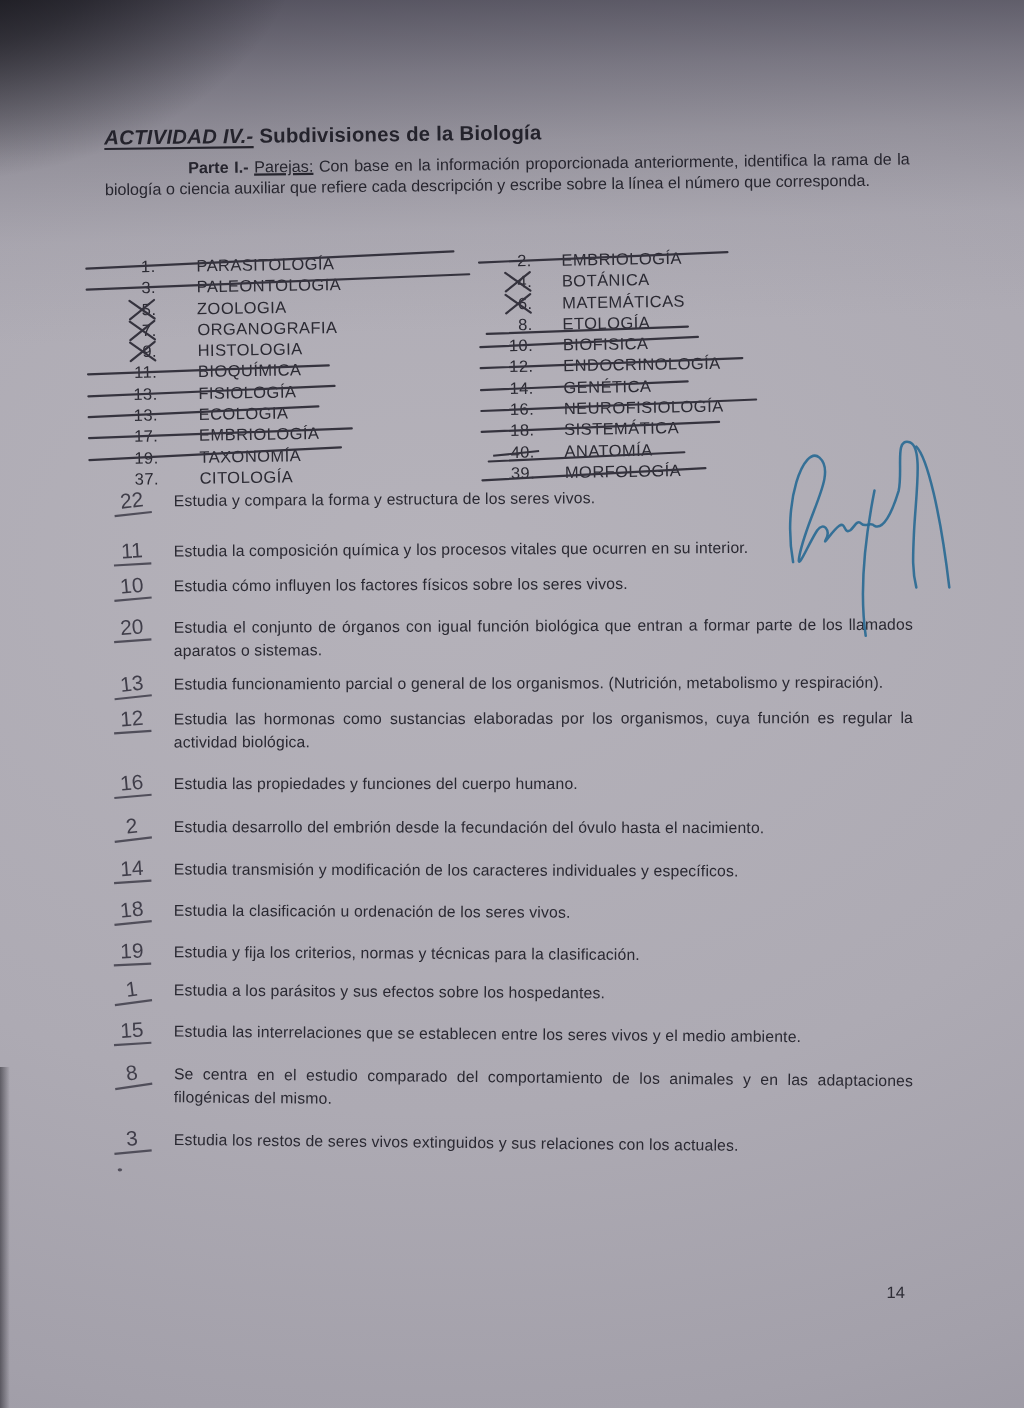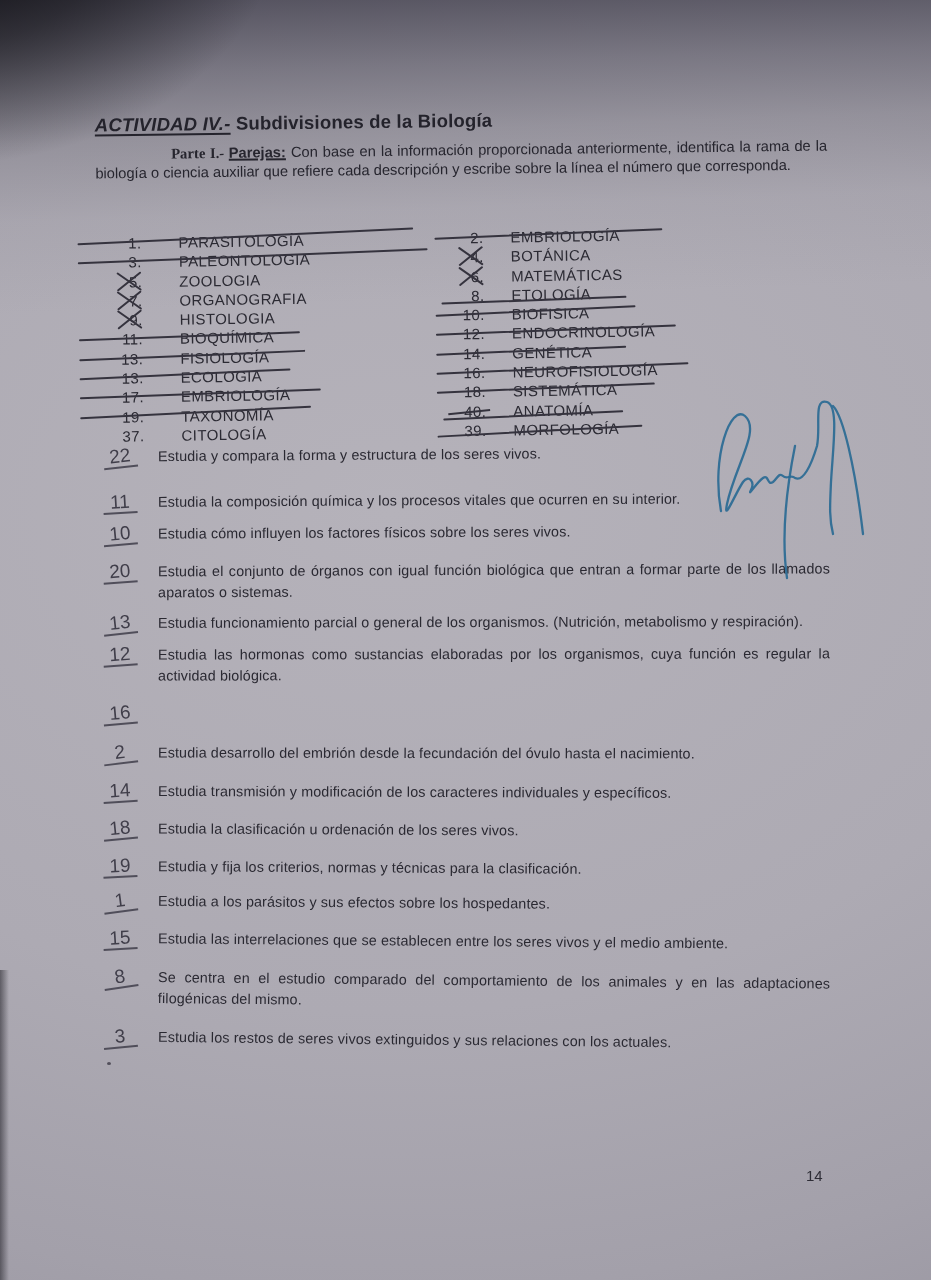--- a/index.html
+++ b/index.html
@@ -12,22 +12,22 @@
       radial-gradient(1400px 1000px at 42% 40%, #b5b2ba 0%, #adaab3 50%, #a3a0aa 78%, #97949f 100%);
   }
   .edge-left{position:absolute;left:0;bottom:0;width:9px;height:310px;
     background:linear-gradient(90deg, rgba(18,17,24,0.5), rgba(18,17,24,0));}
 
   
   .hdr{position:absolute;left:95px;top:110px;width:732px;transform:rotate(-0.7deg);}
   .title{font-size:18.5px;font-weight:bold;color:#24232c;letter-spacing:0.2px;white-space:nowrap;}
   .title .t1{font-style:italic;text-decoration:underline;text-decoration-thickness:2px;text-underline-offset:3px;}
   .intro{margin:9px 0 0;font-size:14.7px;line-height:18.7px;text-align:justify;text-indent:76px;color:#26252e;}
-  .intro .b{font-weight:bold;font-family:Liberation Serif, serif;}
-  .intro .u{font-weight:bold;text-decoration:underline;text-decoration-thickness:2px;}
+  .intro .b{font-weight:bold;}
+  .intro .u{font-weight:normal;text-decoration:underline;text-decoration-thickness:2px;}
 
   
   .vocab{position:absolute;left:95px;top:229px;width:770px;display:flex;transform:rotate(-0.9deg);}
   .vcol{display:flex;flex-direction:column;}
   .vcol.left{width:357px;flex:0 0 357px;}
   .vcol.right{flex:1;}
   .vrow{position:relative;height:19.3px;display:flex;align-items:baseline;
         font-size:15px;letter-spacing:0.4px;color:#2b2a33;}
   .left .vnum{width:48px;text-align:right;}
   .left .vterm{margin-left:37px;}
@@ -194,20 +194,21 @@
     <div class="drow" style="--rr:-0.15deg;--ar:-6deg;margin-bottom:10px">
         <span class="ansbox"><span class="ans">13</span></span>
         <p class="dtext">Estudia funcionamiento parcial o general de los organismos. (Nutrición, metabolismo y respiración).</p>
       </div>
     <div class="drow" style="--rr:-0.1deg;--ar:-4deg;margin-bottom:17px">
         <span class="ansbox"><span class="ans">12</span></span>
         <p class="dtext">Estudia las hormonas como sustancias elaboradas por los organismos, cuya función es regular la actividad biológica.</p>
       </div>
     <div class="drow" style="--rr:0deg;--ar:-5deg;margin-bottom:18px">
         <span class="ansbox"><span class="ans">16</span></span>
+        <p class="dtext">Estudia las propiedades y funciones del cuerpo humano.</p>
       </div>
     <div class="drow" style="--rr:0.1deg;--ar:-7deg;margin-bottom:17px">
         <span class="ansbox"><span class="ans">2</span></span>
         <p class="dtext">Estudia desarrollo del embrión desde la fecundación del óvulo hasta el nacimiento.</p>
       </div>
     <div class="drow" style="--rr:0.2deg;--ar:-4deg;margin-bottom:16px">
         <span class="ansbox"><span class="ans">14</span></span>
         <p class="dtext">Estudia transmisión y modificación de los caracteres individuales y específicos.</p>
       </div>
     <div class="drow" style="--rr:0.3deg;--ar:-6deg;margin-bottom:16px">

